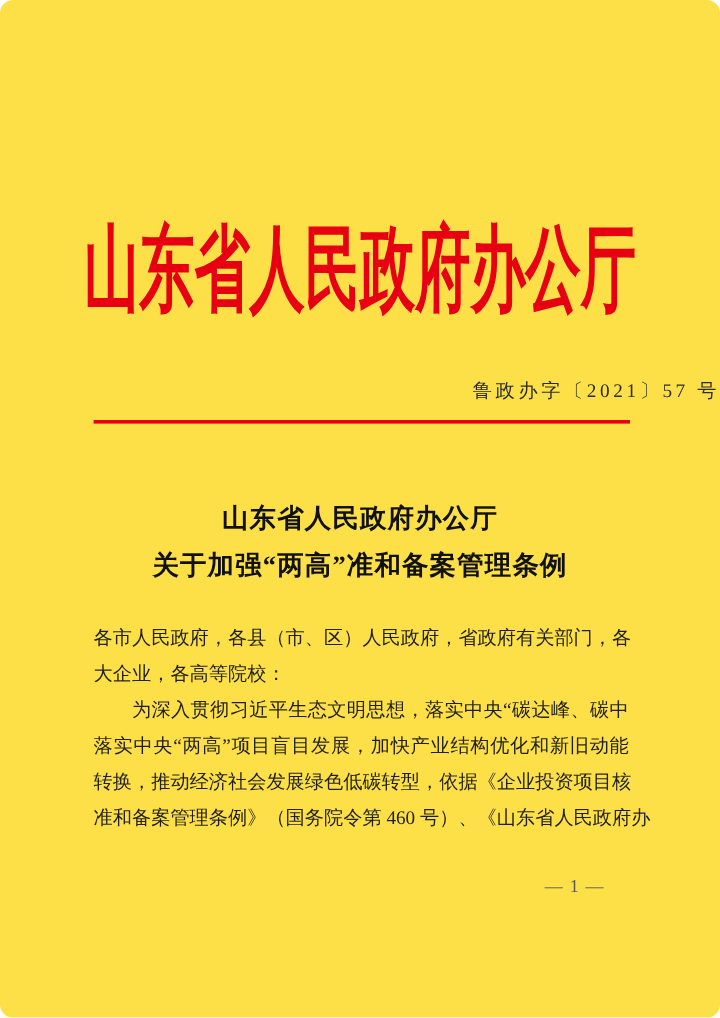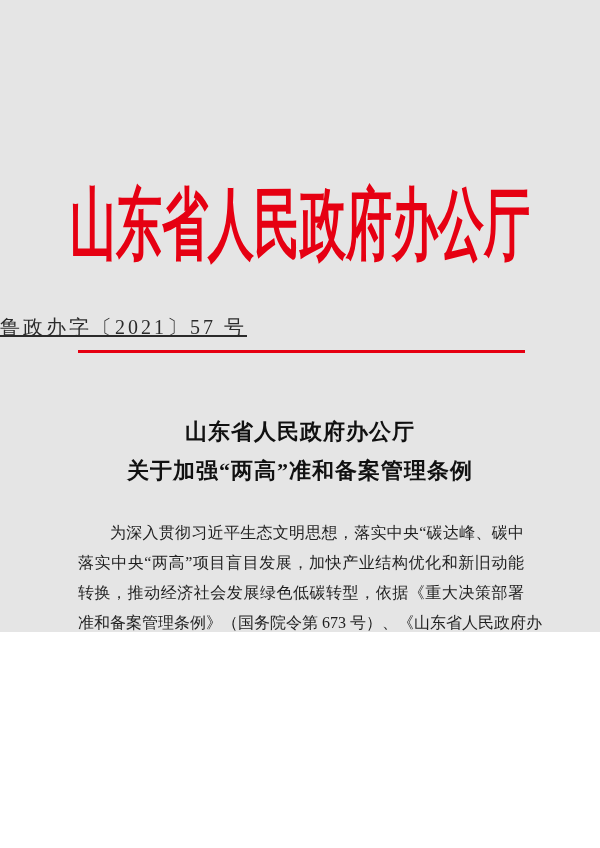--- a/index.html
+++ b/index.html
@@ -3,25 +3,26 @@
 <meta charset="utf-8">
 <style>
   html, body {
     margin: 0;
     padding: 0;
     background: #ffffff;
   }
   .page {
     position: relative;
     width: 600px;
-    height: 632px;
-    background: #e5e5e5;
+    height: 848px;
+    background: #fde047;
     overflow: hidden;
     font-family: "Liberation Serif", "DejaVu Serif", serif;
     color: #1a1a1a;
+    border-radius: 11px;
   }
   
   .letterhead {
     position: absolute;
     top: 183px;
     left: 0;
     right: 0;
     height: 84px;
     line-height: 84px;
     text-align: center;
@@ -36,25 +37,24 @@
     letter-spacing: 0px;
   }
   
   .doc-number {
     position: absolute;
     top: 314px;
     left: 0;
     right: 0;
     height: 26px;
     line-height: 26px;
-    text-align: left;
-    font-size: 20px;
+    text-align: right;
+    font-size: 16px;
     letter-spacing: 3px;
     color: #2b2b2b;
-    text-decoration: underline;
   }
   
   .red-rule {
     position: absolute;
     top: 350px;
     left: 78px;
     width: 447px;
     height: 3px;
   }
   
@@ -120,22 +120,26 @@
 
   <div class="red-rule" style="background-color: rgb(230, 0, 18);"></div>
 
   <div class="doc-title">
     <div class="t-line">山东省人民政府办公厅</div>
     <div class="t-line">关于加强“两高”准和备案管理条例</div>
   </div>
 
   <div class="doc-body">
       <div class="paragraph">
+        <div class="line">各市人民政府，各县（市、区）人民政府，省政府有关部门，各</div>
+        <div class="line short-last">大企业，各高等院校：</div>
+      </div>
+      <div class="paragraph">
         <div class="line indent">为深入贯彻习近平生态文明思想，落实中央“碳达峰、碳中</div>
         <div class="line">落实中央“两高”项目盲目发展，加快产业结构优化和新旧动能</div>
-        <div class="line">转换，推动经济社会发展绿色低碳转型，依据《重大决策部署</div>
-        <div class="line">准和备案管理条例》（国务院令第 673 号）、《山东省人民政府办</div>
+        <div class="line">转换，推动经济社会发展绿色低碳转型，依据《企业投资项目核</div>
+        <div class="line">准和备案管理条例》（国务院令第 460 号）、《山东省人民政府办</div>
       </div>
     </div>
 
   <div class="page-number">— 1 —</div>
 
 </div>
 
 </body></html>

